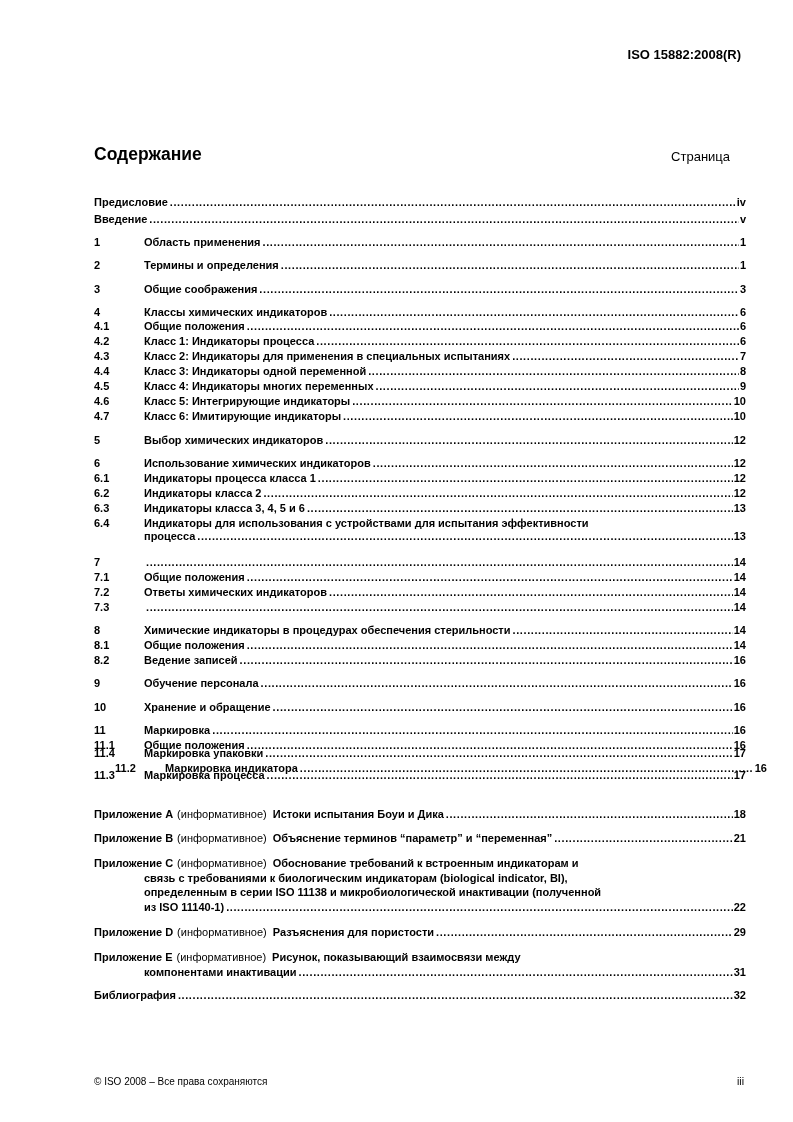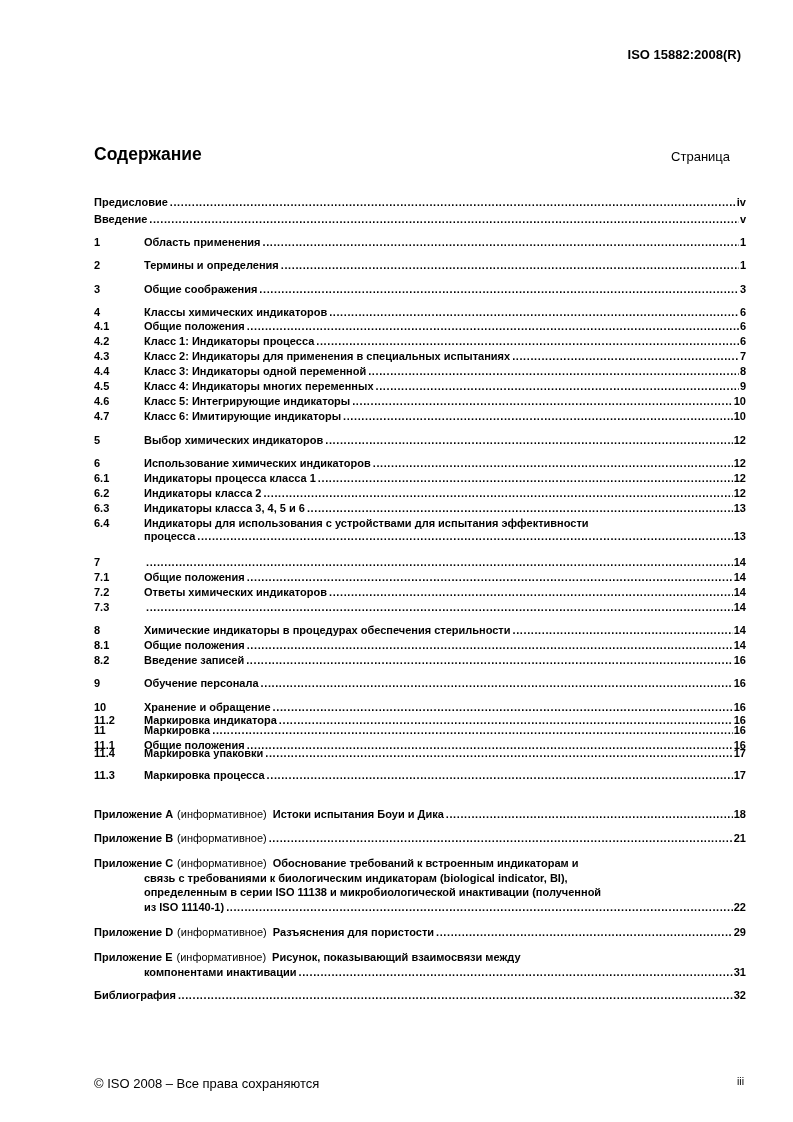--- a/index.html
+++ b/index.html
@@ -11,21 +11,21 @@
   .entry { position:absolute; left:94px; width:652px; font-size:11px; font-weight:bold;
            line-height:13px; }
   .row { display:flex; align-items:flex-end; white-space:nowrap; }
   .num { width:50px; flex:0 0 50px; }
   .txt { flex:0 0 auto; }
   .dots { flex:1 1 auto; overflow:hidden; white-space:nowrap; margin:0 1px 0 2px; }
   .dots::before { content:"....................................................................................................................................................................................................................................................................................................................................................................................................."; letter-spacing:0.6px; }
   .pg { flex:0 0 auto; }
   .norm { font-weight:normal; }
   .cont { padding-left:50px; }
-  .footer { position:absolute; top:1076px; left:94px; font-size:13px; }
+  .footer { position:absolute; top:1076px; left:94px; font-size:10px; }
   .footpg { position:absolute; top:1075px; right:49px; font-size:10.5px; }
 </style>
 </head>
 <body>
 
 <div class="hdr">ISO 15882:2008(R)</div>
 <div class="title">Содержание</div>
 <div class="pagelbl">Страница</div>
 
 <div id="toc">
@@ -224,21 +224,21 @@
       <div class="row">
         <span class="num">8.1</span>
         <span class="txt">Общие положения</span>
         <span class="dots"></span>
         <span class="pg">14</span>
       </div>
     </div>
     <div class="entry" style="top: 654px;">
       <div class="row">
         <span class="num">8.2</span>
-        <span class="txt">Введение записей</span>
+        <span class="txt">Ведение записей</span>
         <span class="dots"></span>
         <span class="pg">16</span>
       </div>
     </div>
     <div class="entry" style="top: 677px;">
       <div class="row">
         <span class="num">9</span>
         <span class="txt">Обучение персонала</span>
         <span class="dots"></span>
         <span class="pg">16</span>
@@ -261,21 +261,21 @@
       </div>
     </div>
     <div class="entry" style="top: 739px;">
       <div class="row">
         <span class="num">11.1</span>
         <span class="txt">Общие положения</span>
         <span class="dots"></span>
         <span class="pg">16</span>
       </div>
     </div>
-    <div class="entry" style="top: 714px;">
+    <div class="entry" style="top: 762px; margin-left: 21px;">
       <div class="row">
         <span class="num">11.2</span>
         <span class="txt">Маркировка индикатора</span>
         <span class="dots"></span>
         <span class="pg">16</span>
       </div>
     </div>
     <div class="entry" style="top: 769px;">
       <div class="row">
         <span class="num">11.3</span>
@@ -298,20 +298,21 @@
         <span class="txt norm" style="margin-left: 4px;">(информативное)</span>
         <span class="txt" style="margin-left: 6px;">Истоки испытания Боуи и Дика</span>
         <span class="dots"></span>
         <span class="pg">18</span>
       </div>
     </div>
     <div class="entry" style="top: 832px;">
       <div class="row">
         <span class="txt">Приложение B</span>
         <span class="txt norm" style="margin-left: 4px;">(информативное)</span>
+        <span class="txt" style="margin-left: 6px;">Объяснение терминов “параметр” и “переменная”</span>
         <span class="dots"></span>
         <span class="pg">21</span>
       </div>
     </div>
     <div class="entry" style="top: 856px; line-height: 14.5px;">
       <div class="row">
         <span class="txt">Приложение C</span>
         <span class="txt norm" style="margin-left: 4px;">(информативное)</span>
         <span class="txt" style="margin-left: 6px;">Обоснование требований к встроенным индикаторам и</span>
       </div>

